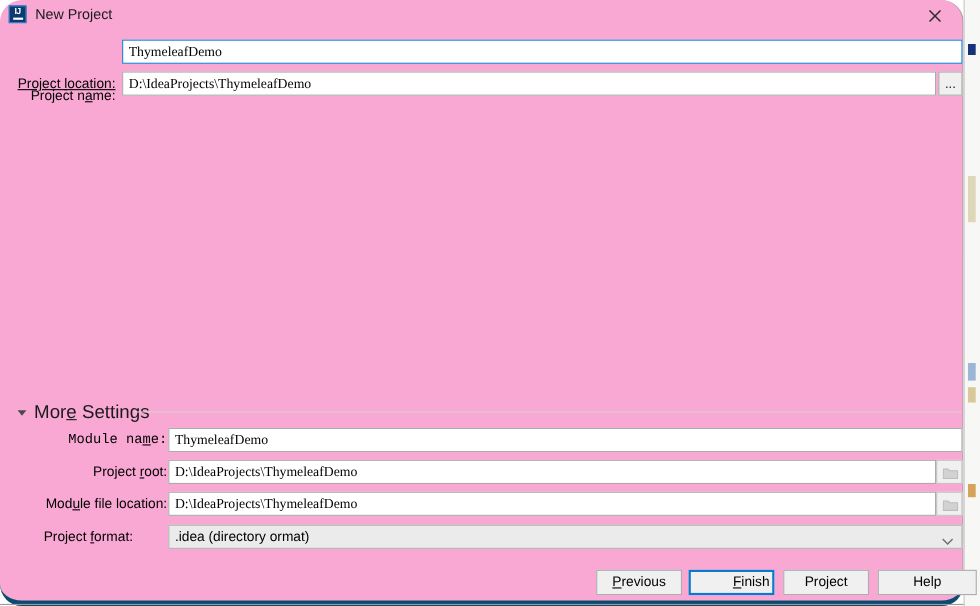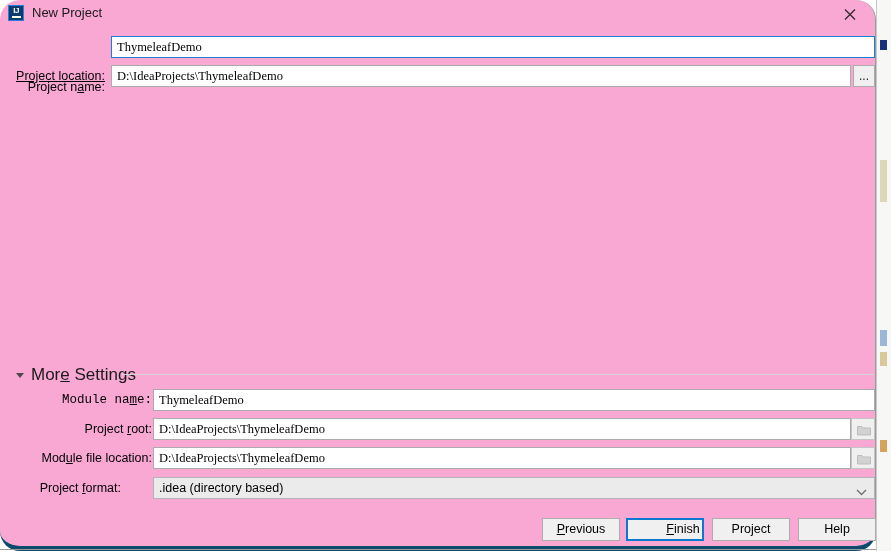--- a/index.html
+++ b/index.html
@@ -305,35 +305,35 @@
   <div class="folder-button" style="left:851px; top:447px;">
     <svg width="14" height="12" viewBox="0 0 14 12">
       <path d="M0.5,2.5 L5,2.5 L6.2,4 L13.5,4 L13.5,11 L0.5,11 Z" fill="#d2d2d2" stroke="#bdbdbd" stroke-width="1"></path>
     </svg>
   </div>
 
   <div class="field-label" style="left:0px; top:480px; width:121px;">
     <span>Project </span><u>f</u><span>ormat:</span>
   </div>
   <div id="project-format-combo">
-    <div id="project-format-value">.idea (directory based)</div>
+    <div id="project-format-value">.idea (directory ormat)</div>
     <div id="project-format-arrow">
       <svg width="11" height="7" viewBox="0 0 11 7">
         <path d="M1,1 L5.5,5.5 L10,1" stroke="#6e6e6e" stroke-width="1.3" fill="none"></path>
       </svg>
     </div>
   </div>
 
   <div class="dlg-button" style="left:542px; width:78px;">
     <u>P</u><span>revious</span>
   </div>
   <div class="dlg-button default" style="left:626px; width:78px;">
     <u>F</u><span>inish</span>
   </div>
   <div class="dlg-button" style="left:712px; width:78px;">
     <span>Project</span>
   </div>
-  <div class="dlg-button" style="left:798px; width:78px;">
+  <div class="dlg-button" style="left:798px; width:90px;">
     <span>Help</span>
   </div>
 
   <div id="bottom-border"></div>
 </div>
 
 </body></html>

